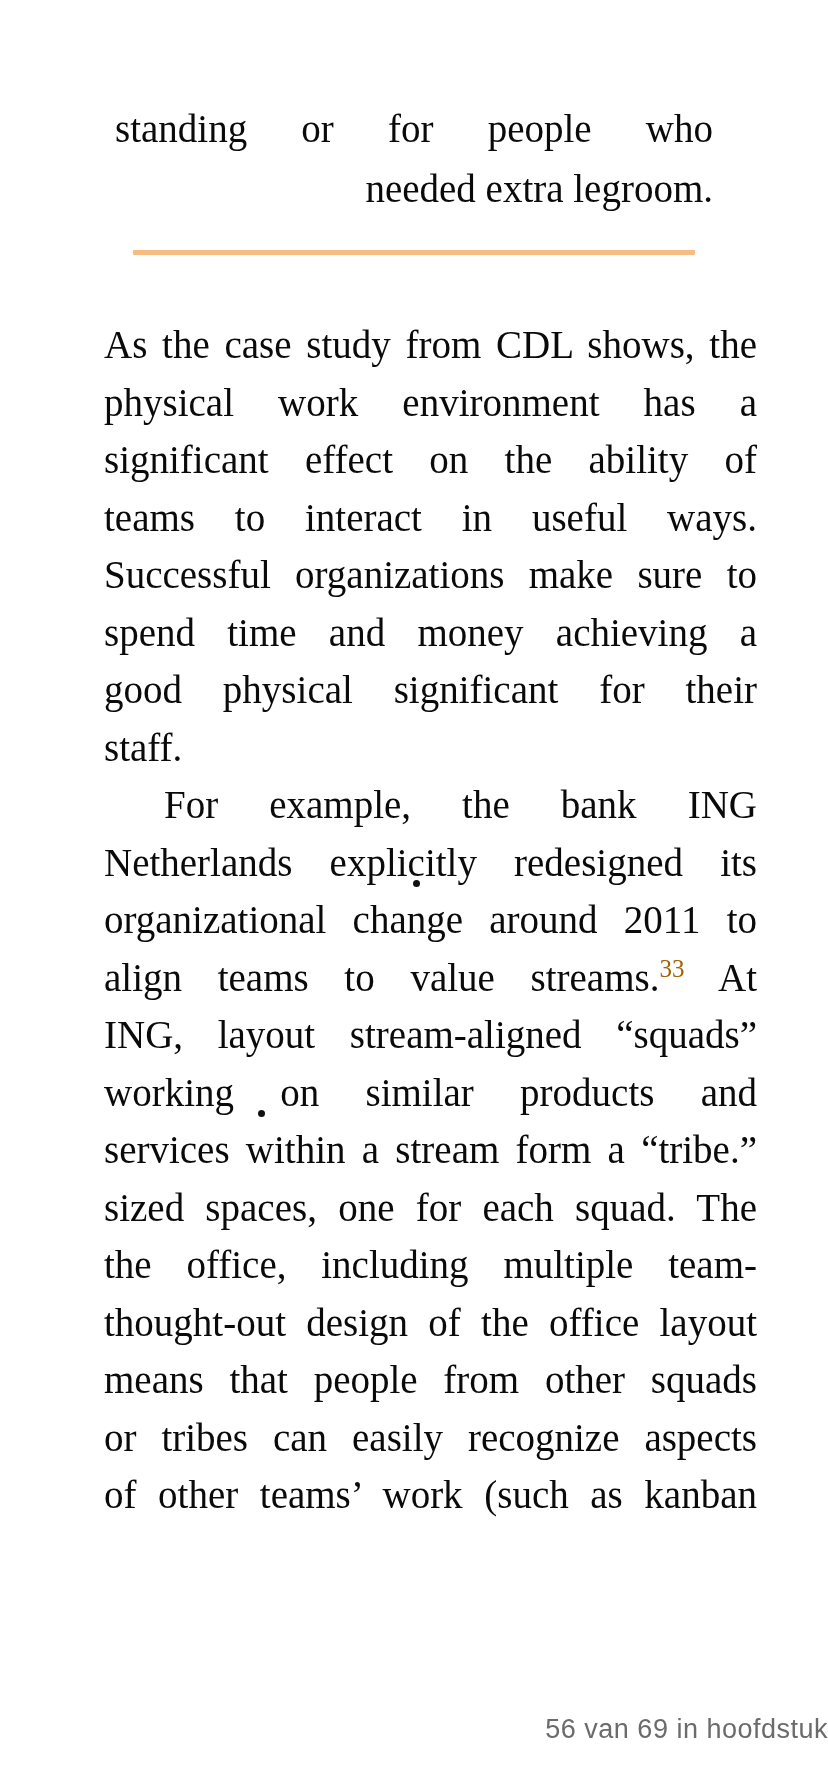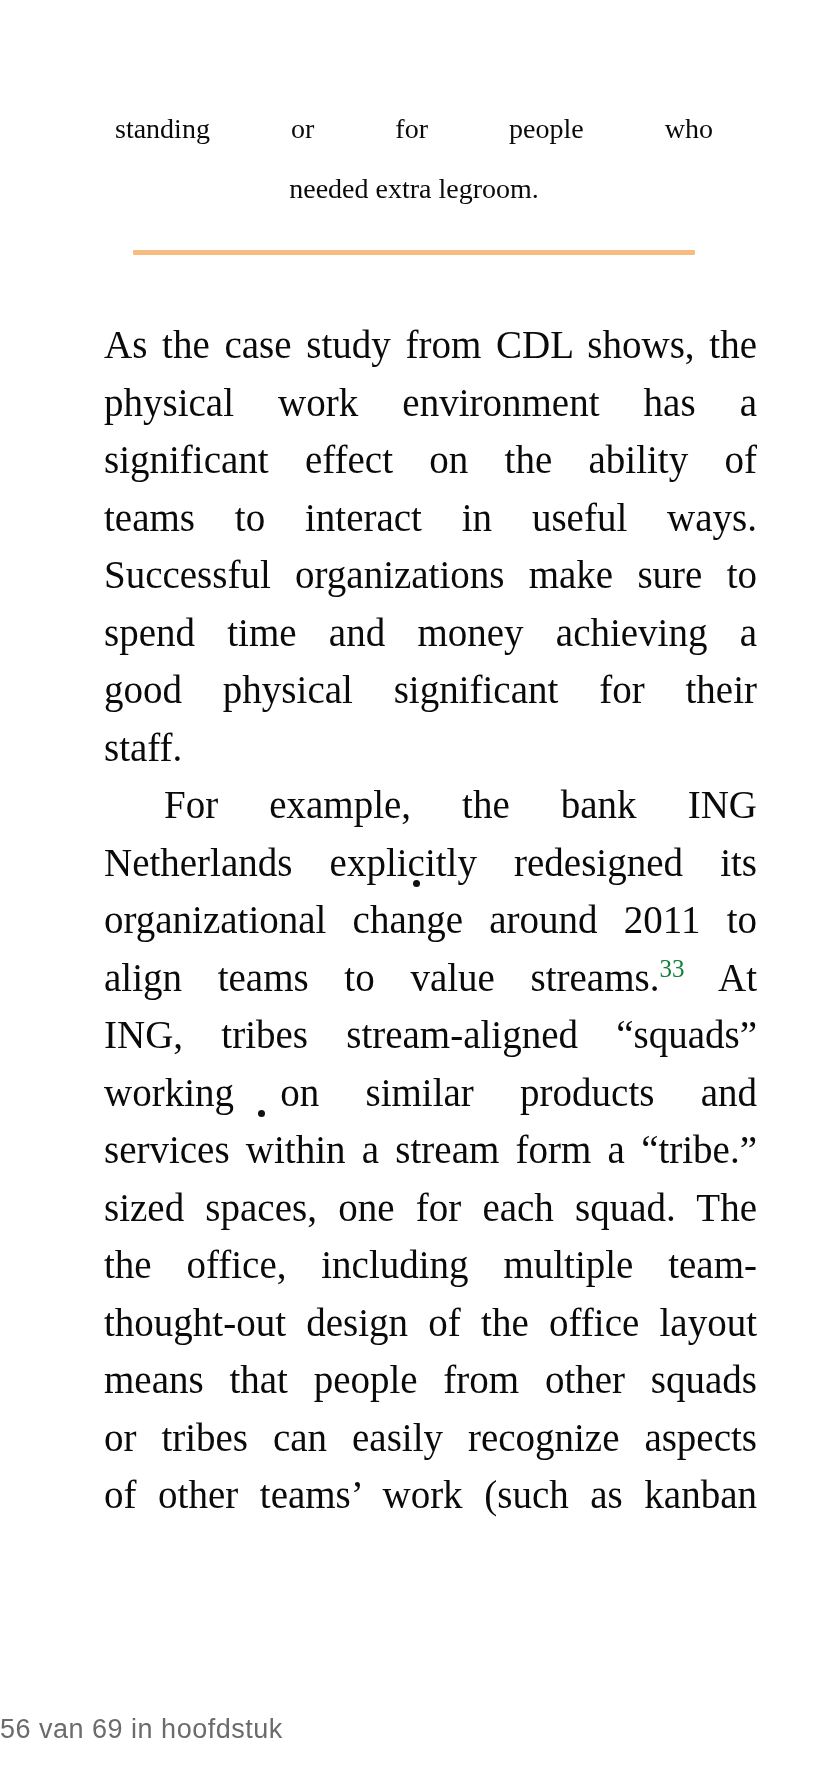--- a/index.html
+++ b/index.html
@@ -12,29 +12,29 @@
     width: 828px;
     height: 1792px;
     background: #ffffff;
     overflow: hidden;
     font-family: "Liberation Serif", "DejaVu Serif", serif;
     color: #0a0a0a;
   }
   
   .quote {
     margin: 99px 115px 0 115px;
-    font-size: 28px;
+    font-size: 39px;
     line-height: 60px;
   }
   .quote .qline-just {
     text-align: justify;
     text-align-last: justify;
   }
   .quote .qline-left {
-    text-align: center;
+    text-align: right;
   }
   
   .divider {
     width: 562px;
     height: 5px;
     margin: 31px auto 0 auto;
     background: #F6BC81;
     border-radius: 1px;
   }
   
@@ -47,42 +47,42 @@
     text-align: justify;
     text-align-last: justify;
   }
   .line.last-line {
     text-align-last: left;
   }
   .line.first-indent {
     text-indent: 60px;
   }
   sup.fn {
-    color: #15803d;
+    color: #a16207;
     font-size: 25px;
     line-height: 0;
     vertical-align: 14px;
   }
   
   .dot {
     position: absolute;
     width: 7px;
     height: 7px;
     border-radius: 50%;
     background: #101010;
   }
   .dot1 { left: 413px; top: 880px; }
   .dot2 { left: 258px; top: 1110px; }
   
   .footer {
     position: absolute;
     left: 0;
     right: 0;
     top: 1714px;
-    text-align: left;
+    text-align: right;
     font-family: "Liberation Sans", "DejaVu Sans", sans-serif;
     font-size: 27px;
     letter-spacing: 0.5px;
     color: #6B6B6B;
   }
 </style>
 </head>
 <body>
 
 <div class="page">
@@ -103,21 +103,21 @@
       <div class="line">Successful organizations make sure to</div>
       <div class="line">spend time and money achieving a</div>
       <div class="line">good physical significant for their</div>
       <div class="line last-line">staff.</div>
     </div>
     <div class="para">
       <div class="line first-indent">For example, the bank ING</div>
       <div class="line">Netherlands explicitly redesigned its</div>
       <div class="line">organizational change around 2011 to</div>
       <div class="line"><span>align teams to value streams.</span><sup class="fn">33</sup> <span>At</span></div>
-      <div class="line">ING, tribes stream-aligned “squads”</div>
+      <div class="line">ING, layout stream-aligned “squads”</div>
       <div class="line">working on similar products and</div>
       <div class="line">services within a stream form a “tribe.”</div>
       <div class="line">sized spaces, one for each squad. The</div>
       <div class="line">the office, including multiple team-</div>
       <div class="line">thought-out design of the office layout</div>
       <div class="line">means that people from other squads</div>
       <div class="line">or tribes can easily recognize aspects</div>
       <div class="line">of other teams’ work (such as kanban</div>
     </div>
   </div>

